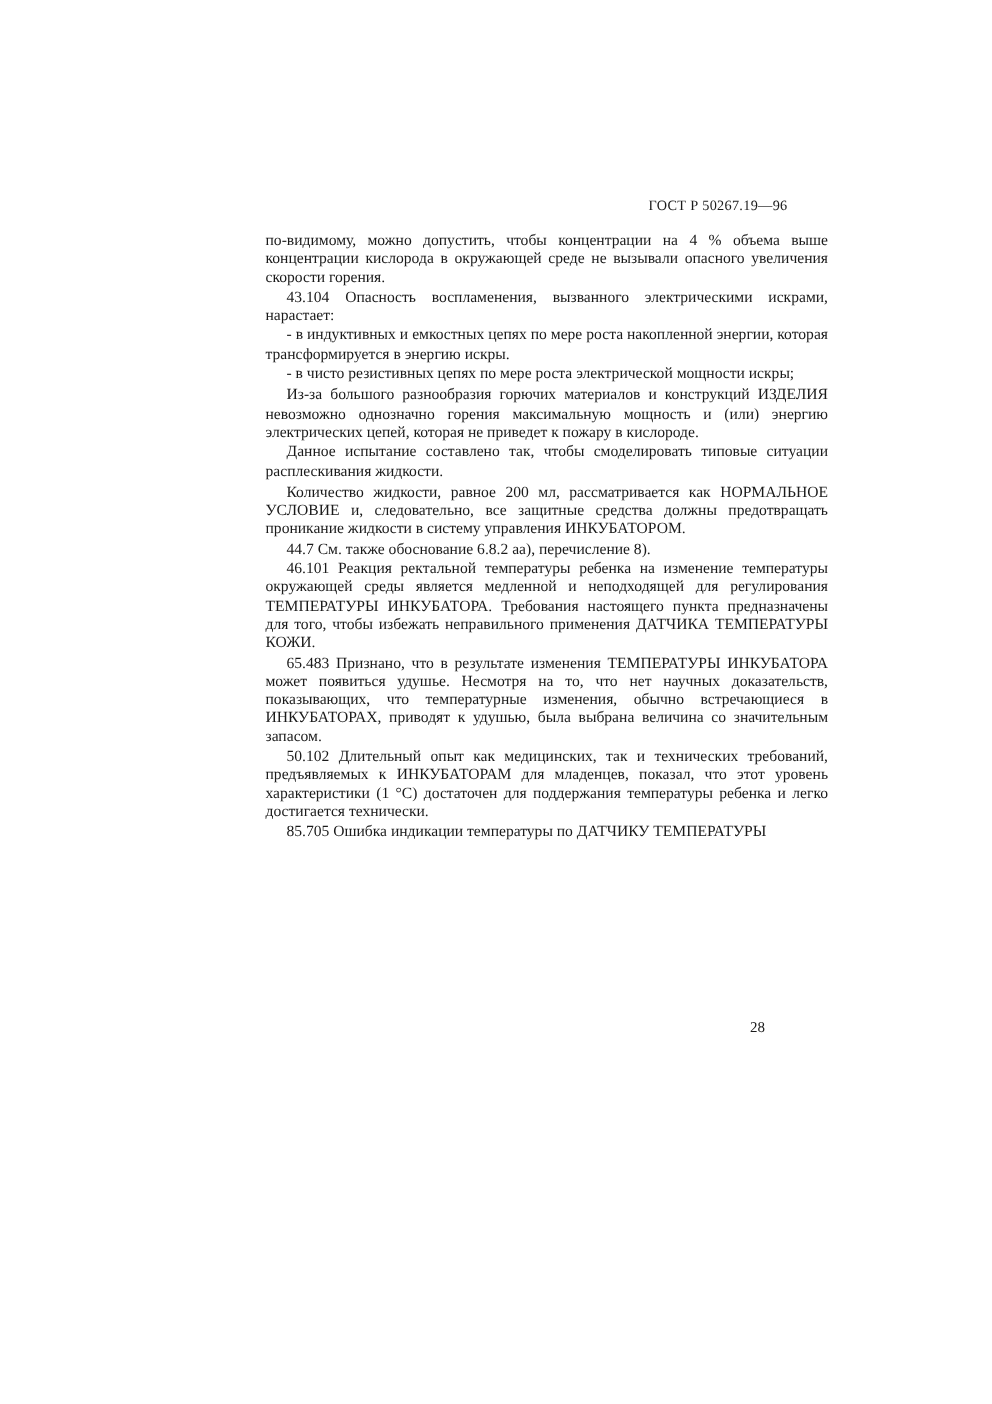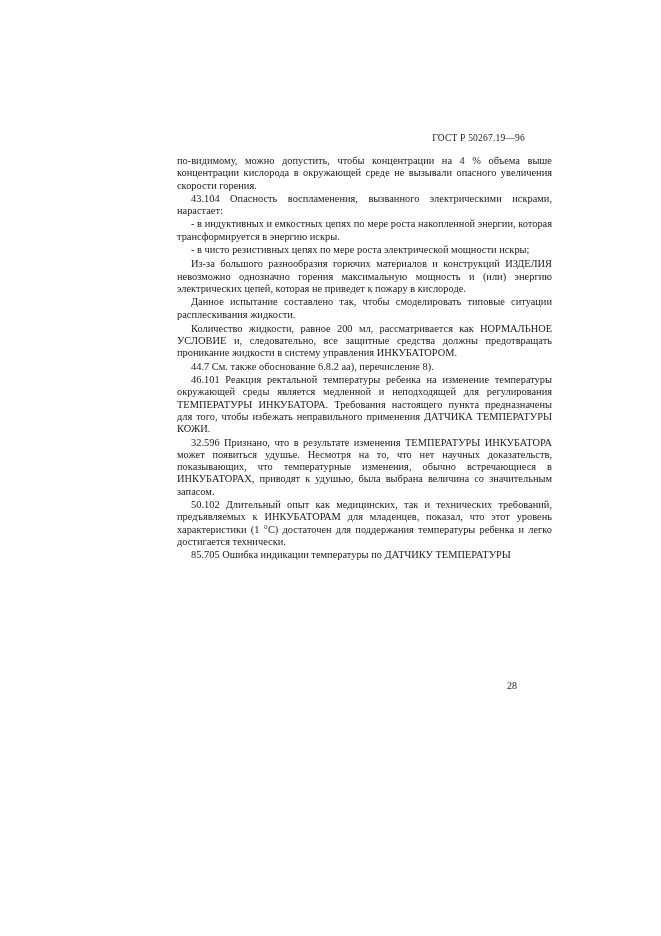--- a/index.html
+++ b/index.html
@@ -2,35 +2,35 @@
 <html><head>
 <meta charset="utf-8">
 <style>
   html, body { margin:0; padding:0; background:#ffffff; }
   body { width:661px; height:936px; position:relative; overflow:hidden; font-family:"Liberation Serif", serif; color:#1a1a1a; }
   .header { position:absolute; top:133px; left:420px; width:105px; text-align:right; font-size:9.5px; font-weight:normal; letter-spacing:0.2px; }
   .body { position:absolute; top:155px; left:145px; width:375px; font-size:10.4px; line-height:12.3px; text-align:justify;margin-left:32px; }
   .body p { margin:0 0 1px 0; text-indent:14px; }
   .body p.noind { text-indent:0; }
   .body p.sp { margin-top:2px; }
-  .pagenum { position:absolute; top:680px; left:500px; width:24px; text-align:center; font-size:10px; }
+  .pagenum { position:absolute; top:680px; left:500px; width:24px; text-align:left; font-size:10px; }
 </style>
 </head>
 <body>
 
 <div class="header">ГОСТ Р 50267.19—96</div>
 
 <div class="body">
   <p class="noind">по-видимому, можно допустить, чтобы концентрации на 4 % объема выше концентрации кислорода в окружающей среде не вызывали опасного увеличения скорости горения.</p>
   <p>43.104 Опасность воспламенения, вызванного электрическими искрами, нарастает:</p>
   <p>- в индуктивных и емкостных цепях по мере роста накопленной энергии, которая трансформируется в энергию искры.</p>
   <p>- в чисто резистивных цепях по мере роста электрической мощности искры;</p>
   <p class="sp">Из-за большого разнообразия горючих материалов и конструкций ИЗДЕЛИЯ невозможно однозначно горения максимальную мощность и (или) энергию электрических цепей, которая не приведет к пожару в кислороде.</p>
   <p>Данное испытание составлено так, чтобы смоделировать типовые ситуации расплескивания жидкости.</p>
   <p class="sp">Количество жидкости, равное 200 мл, рассматривается как НОРМАЛЬНОЕ УСЛОВИЕ и, следовательно, все защитные средства должны предотвращать проникание жидкости в систему управления ИНКУБАТОРОМ.</p>
   <p>44.7 См. также обоснование 6.8.2 аа), перечисление 8).</p>
   <p>46.101 Реакция ректальной температуры ребенка на изменение температуры окружающей среды является медленной и неподходящей для регулирования ТЕМПЕРАТУРЫ ИНКУБАТОРА. Требования настоящего пункта предназначены для того, чтобы избежать неправильного применения ДАТЧИКА ТЕМПЕРАТУРЫ КОЖИ.</p>
-  <p>32.596 Признано, что в результате изменения ТЕМПЕРАТУРЫ ИНКУБАТОРА может появиться удушье. Несмотря на то, что нет научных доказательств, показывающих, что температурные изменения, обычно встречающиеся в ИНКУБАТОРАХ, приводят к удушью, была выбрана величина со значительным запасом.</p>
+  <p>65.483 Признано, что в результате изменения ТЕМПЕРАТУРЫ ИНКУБАТОРА может появиться удушье. Несмотря на то, что нет научных доказательств, показывающих, что температурные изменения, обычно встречающиеся в ИНКУБАТОРАХ, приводят к удушью, была выбрана величина со значительным запасом.</p>
   <p>50.102 Длительный опыт как медицинских, так и технических требований, предъявляемых к ИНКУБАТОРАМ для младенцев, показал, что этот уровень характеристики (1 °С) достаточен для поддержания температуры ребенка и легко достигается технически.</p>
   <p>85.705 Ошибка индикации температуры по ДАТЧИКУ ТЕМПЕРАТУРЫ</p>
 </div>
 
 <div class="pagenum">28</div>
 
 </body></html>

